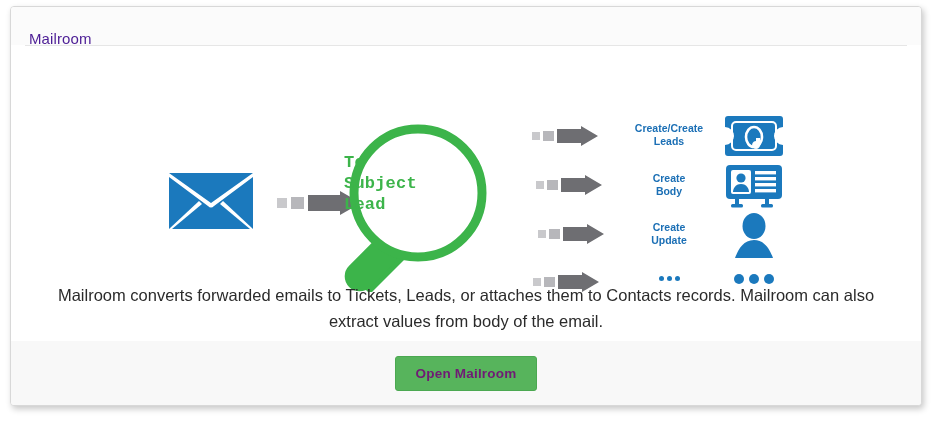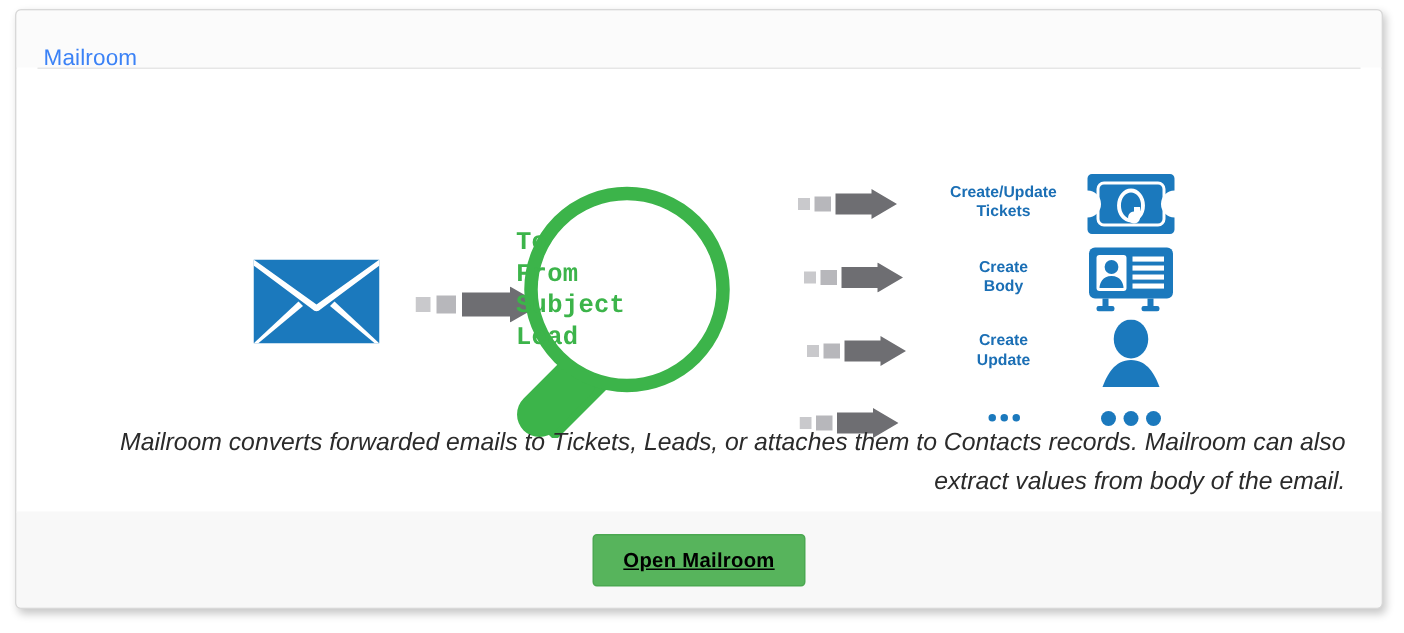--- a/index.html
+++ b/index.html
@@ -34,21 +34,21 @@
   .panel-header {
     height: 38px;
     box-sizing: border-box;
     padding: 0 18px;
     display: flex;
     align-items: center;
     background: #fbfbfb;
   }
   .panel-title {
     font-size: 15px;
-    color: #3b82f6;
+    color: #4c1d95;
     letter-spacing: 0.1px;
     margin-top: 24px;
   }
   .header-rule {
     height: 1px;
     background: #e6e6e6;
     margin: 0 14px;
   }
 
   
@@ -162,51 +162,49 @@
     background: #1b79bd; display: block;
   }
 
   
   .description {
     position: absolute;
     left: 0;
     right: 0;
     top: 236px;
     padding: 0 24px;
-    text-align: right;
+    text-align: center;
     font-size: 16.5px;
     line-height: 26px;
     color: #2b2b2b;
-    font-style: italic;
   }
 
   
   .panel-footer {
     position: absolute;
     left: 0;
     right: 0;
     bottom: 0;
     height: 64px;
     background: #f8f8f8;
     display: flex;
     align-items: center;
     justify-content: center;
   }
   .btn-primary {
     background: #57b45c;
     border: 1px solid #4ba851;
     border-radius: 3px;
-    color: #000000;
+    color: #701a75;
     font-weight: bold;
     font-size: 13.5px;
     padding: 9px 20px;
     cursor: pointer;
     font-family: "Liberation Sans", sans-serif;
     letter-spacing: 0.2px;
-    text-decoration: underline;
   }
 </style>
 </head>
 <body>
 
 <div class="panel-outer">
 
   <div class="panel-header">
     <div class="panel-title">Mailroom</div>
   </div>
@@ -234,21 +232,20 @@
       </div>
 
       <div class="magnifier">
         <svg width="180" height="170" viewBox="0 0 180 170">
           <path d="M12 158 L58 112 L72 126 L26 172 Z" fill="#3cb44a" transform="rotate(0 0 0)"></path>
           <rect x="-4" y="128" width="62" height="30" rx="15" fill="#3cb44a" transform="rotate(-45 27 143)"></rect>
           <circle cx="74" cy="71" r="64" fill="#ffffff" stroke="#3cb44a" stroke-width="9"></circle>
         </svg>
         <div class="mag-text">
           <span>To</span>
-          <span>From</span>
           <span>Subject</span>
           <span>Lead</span>
         </div>
       </div>
 
       <div class="arrow arrow-r1">
         <svg width="66" height="20" viewBox="0 0 66 20">
           <rect x="0" y="6" width="8" height="8" fill="#c9c9cc"></rect>
           <rect x="11" y="5" width="11" height="10" fill="#b7b7bb"></rect>
           <path d="M25 3 L49 3 L49 0 L66 10 L49 20 L49 17 L25 17 Z" fill="#6e6e72"></path>
@@ -270,22 +267,22 @@
       </div>
       <div class="arrow arrow-r4">
         <svg width="66" height="20" viewBox="0 0 66 20">
           <rect x="0" y="6" width="8" height="8" fill="#c9c9cc"></rect>
           <rect x="11" y="5" width="11" height="10" fill="#b7b7bb"></rect>
           <path d="M25 3 L49 3 L49 0 L66 10 L49 20 L49 17 L25 17 Z" fill="#6e6e72"></path>
         </svg>
       </div>
 
       <div class="out-label lbl-1">
-        <div>Create/Update</div>
-        <div>Tickets</div>
+        <div>Create/Create</div>
+        <div>Leads</div>
       </div>
       <div class="out-label lbl-2">
         <div>Create</div>
         <div>Body</div>
       </div>
       <div class="out-label lbl-3">
         <div>Create</div>
         <div>Update</div>
       </div>
       <div class="out-label lbl-4">

